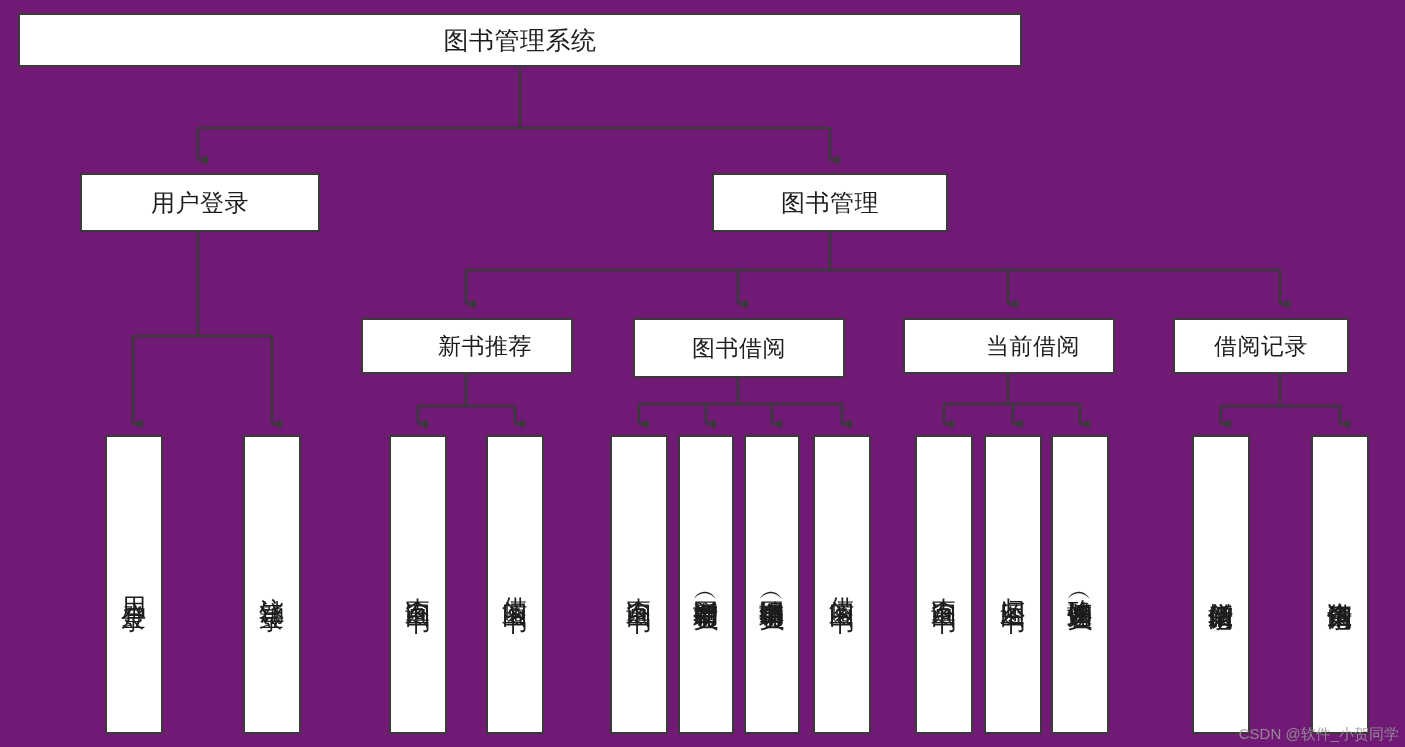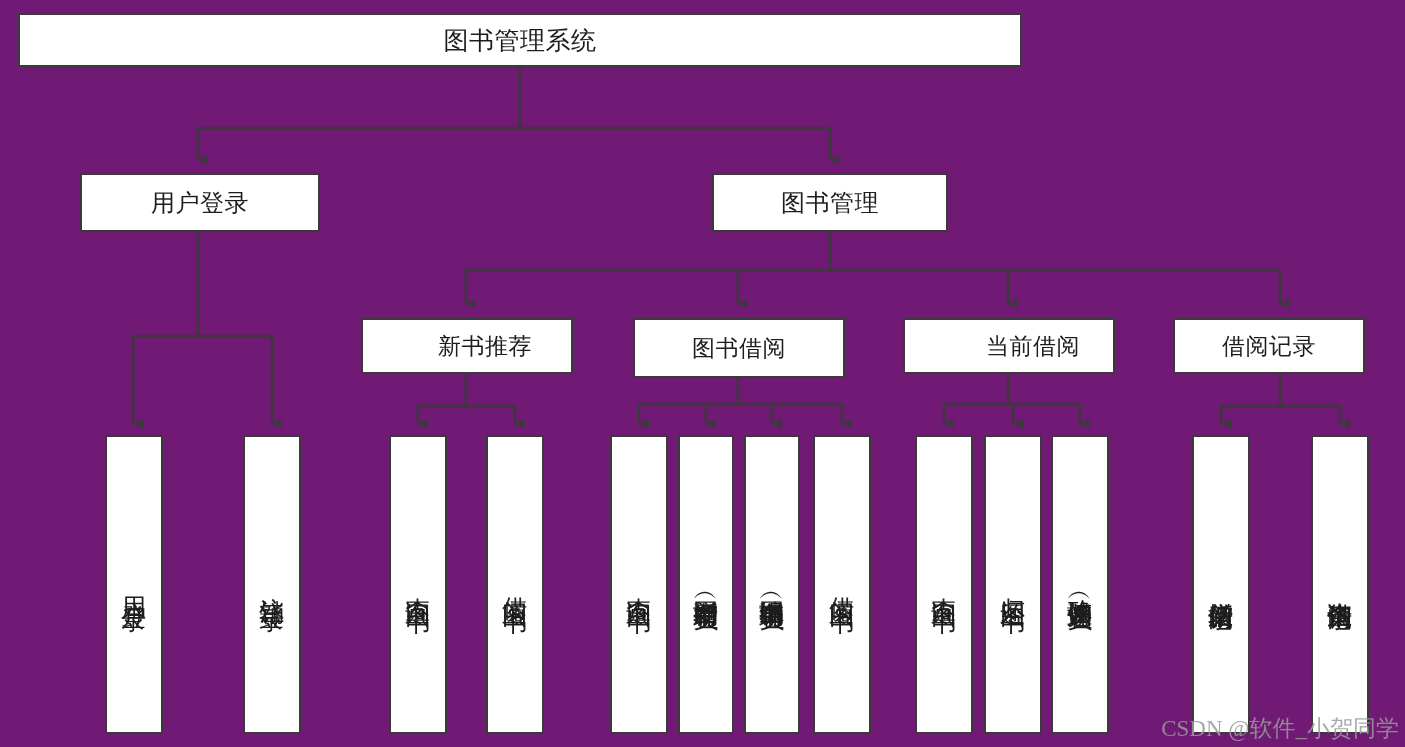--- a/index.html
+++ b/index.html
@@ -53,22 +53,22 @@
   }
   .leaf.dense .node-label {
     letter-spacing: 1px;
     font-size: 25px;
   }
   .watermark {
     position: absolute;
     right: 6px;
     bottom: 3px;
     color: #9a9a9a;
-    font-size: 23px;
-    font-family: Liberation Serif, serif;
+    font-size: 15px;
+    font-family: Liberation Sans, sans-serif;
     white-space: nowrap;
     opacity: 0.85;
     pointer-events: none;
   }
 </style>
 </head>
 <body>
 
 <div id="stage">
 
@@ -143,21 +143,21 @@
   </div>
 
   <div class="node-box level-three" style="left:633px; top:318px; width:212px; height:60px;">
     <span class="node-label">图书借阅</span>
   </div>
 
   <div class="node-box level-three" style="left:903px; top:318px; width:212px; height:56px;padding-left:48px;">
     <span class="node-label">当前借阅</span>
   </div>
 
-  <div class="node-box level-three" style="left:1173px; top:318px; width:192px; height:56px;">
+  <div class="node-box level-three" style="left:1173px; top:318px; width:176px; height:56px;">
     <span class="node-label">借阅记录</span>
   </div>
 
   <div class="node-box leaf" style="left:105px; top:435px; width:58px; height:299px;">
     <span class="node-label">用户登录</span>
   </div>
 
   <div class="node-box leaf" style="left:243px; top:435px; width:58px; height:299px;">
     <span class="node-label">注销登录</span>
   </div>

